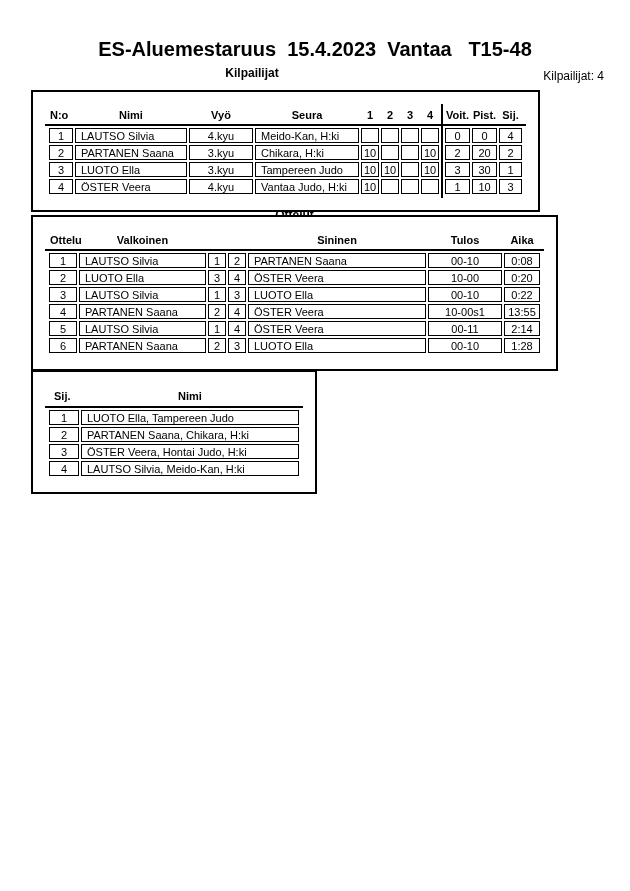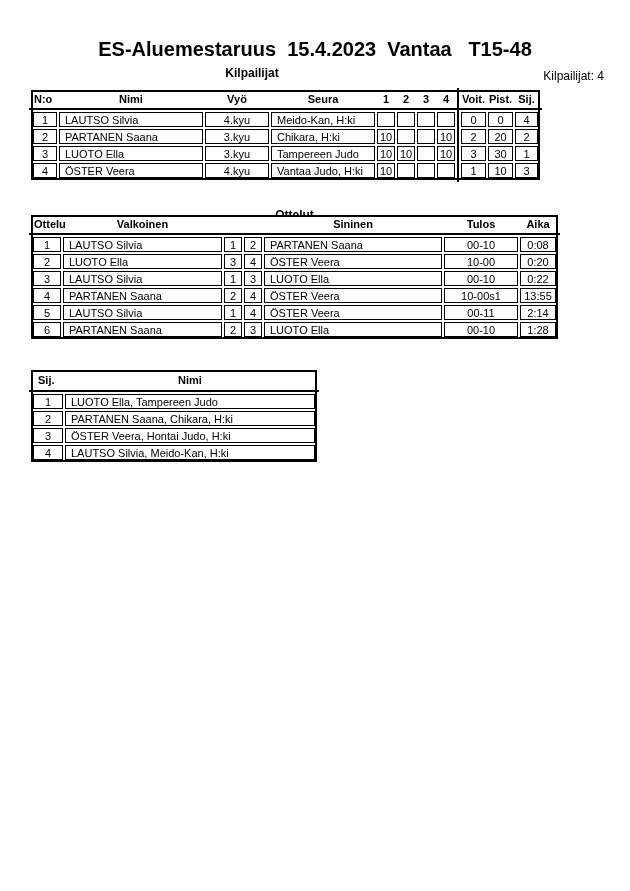--- a/index.html
+++ b/index.html
@@ -9,21 +9,21 @@
   .title{position:absolute;top:38px;left:0;right:0;text-align:center;
          font-size:20px;font-weight:bold;white-space:pre;}
 
   .sec-heading{position:absolute;font-size:12px;font-weight:bold;text-align:center;white-space:pre;}
   .h-kilpailijat{left:31px;width:442px;top:66px;}
   .h-ottelut{left:31px;width:527px;top:208px;}
   .h-tulokset{left:31px;width:286px;top:352px;margin-top:31px;}
   .count-note{position:absolute;top:69px;right:26px;font-size:12px;}
 
   .tbl{position:absolute;box-sizing:border-box;border:2px solid #000;background:#fff;
-       padding:0;display:grid;gap:2px;align-content:start;}
+       padding:16px;display:grid;gap:2px;align-content:start;}
   #tbl-kilpailijat{left:31px;top:90px;width:509px;
        grid-template-columns:24px 1fr 64px 104px 18px 18px 18px 18px 2px 25px 25px 23px;
        grid-template-rows:14px 2px repeat(4,15px);}
   #tbl-ottelut{left:31px;top:215px;width:527px;
        grid-template-columns:28px 1fr 18px 18px 178px 74px 36px;
        grid-template-rows:14px 2px repeat(6,15px);}
   #tbl-tulokset{left:31px;top:370px;width:286px;
        grid-template-columns:30px 1fr;
        grid-template-rows:16px 2px repeat(4,15px);}
 

